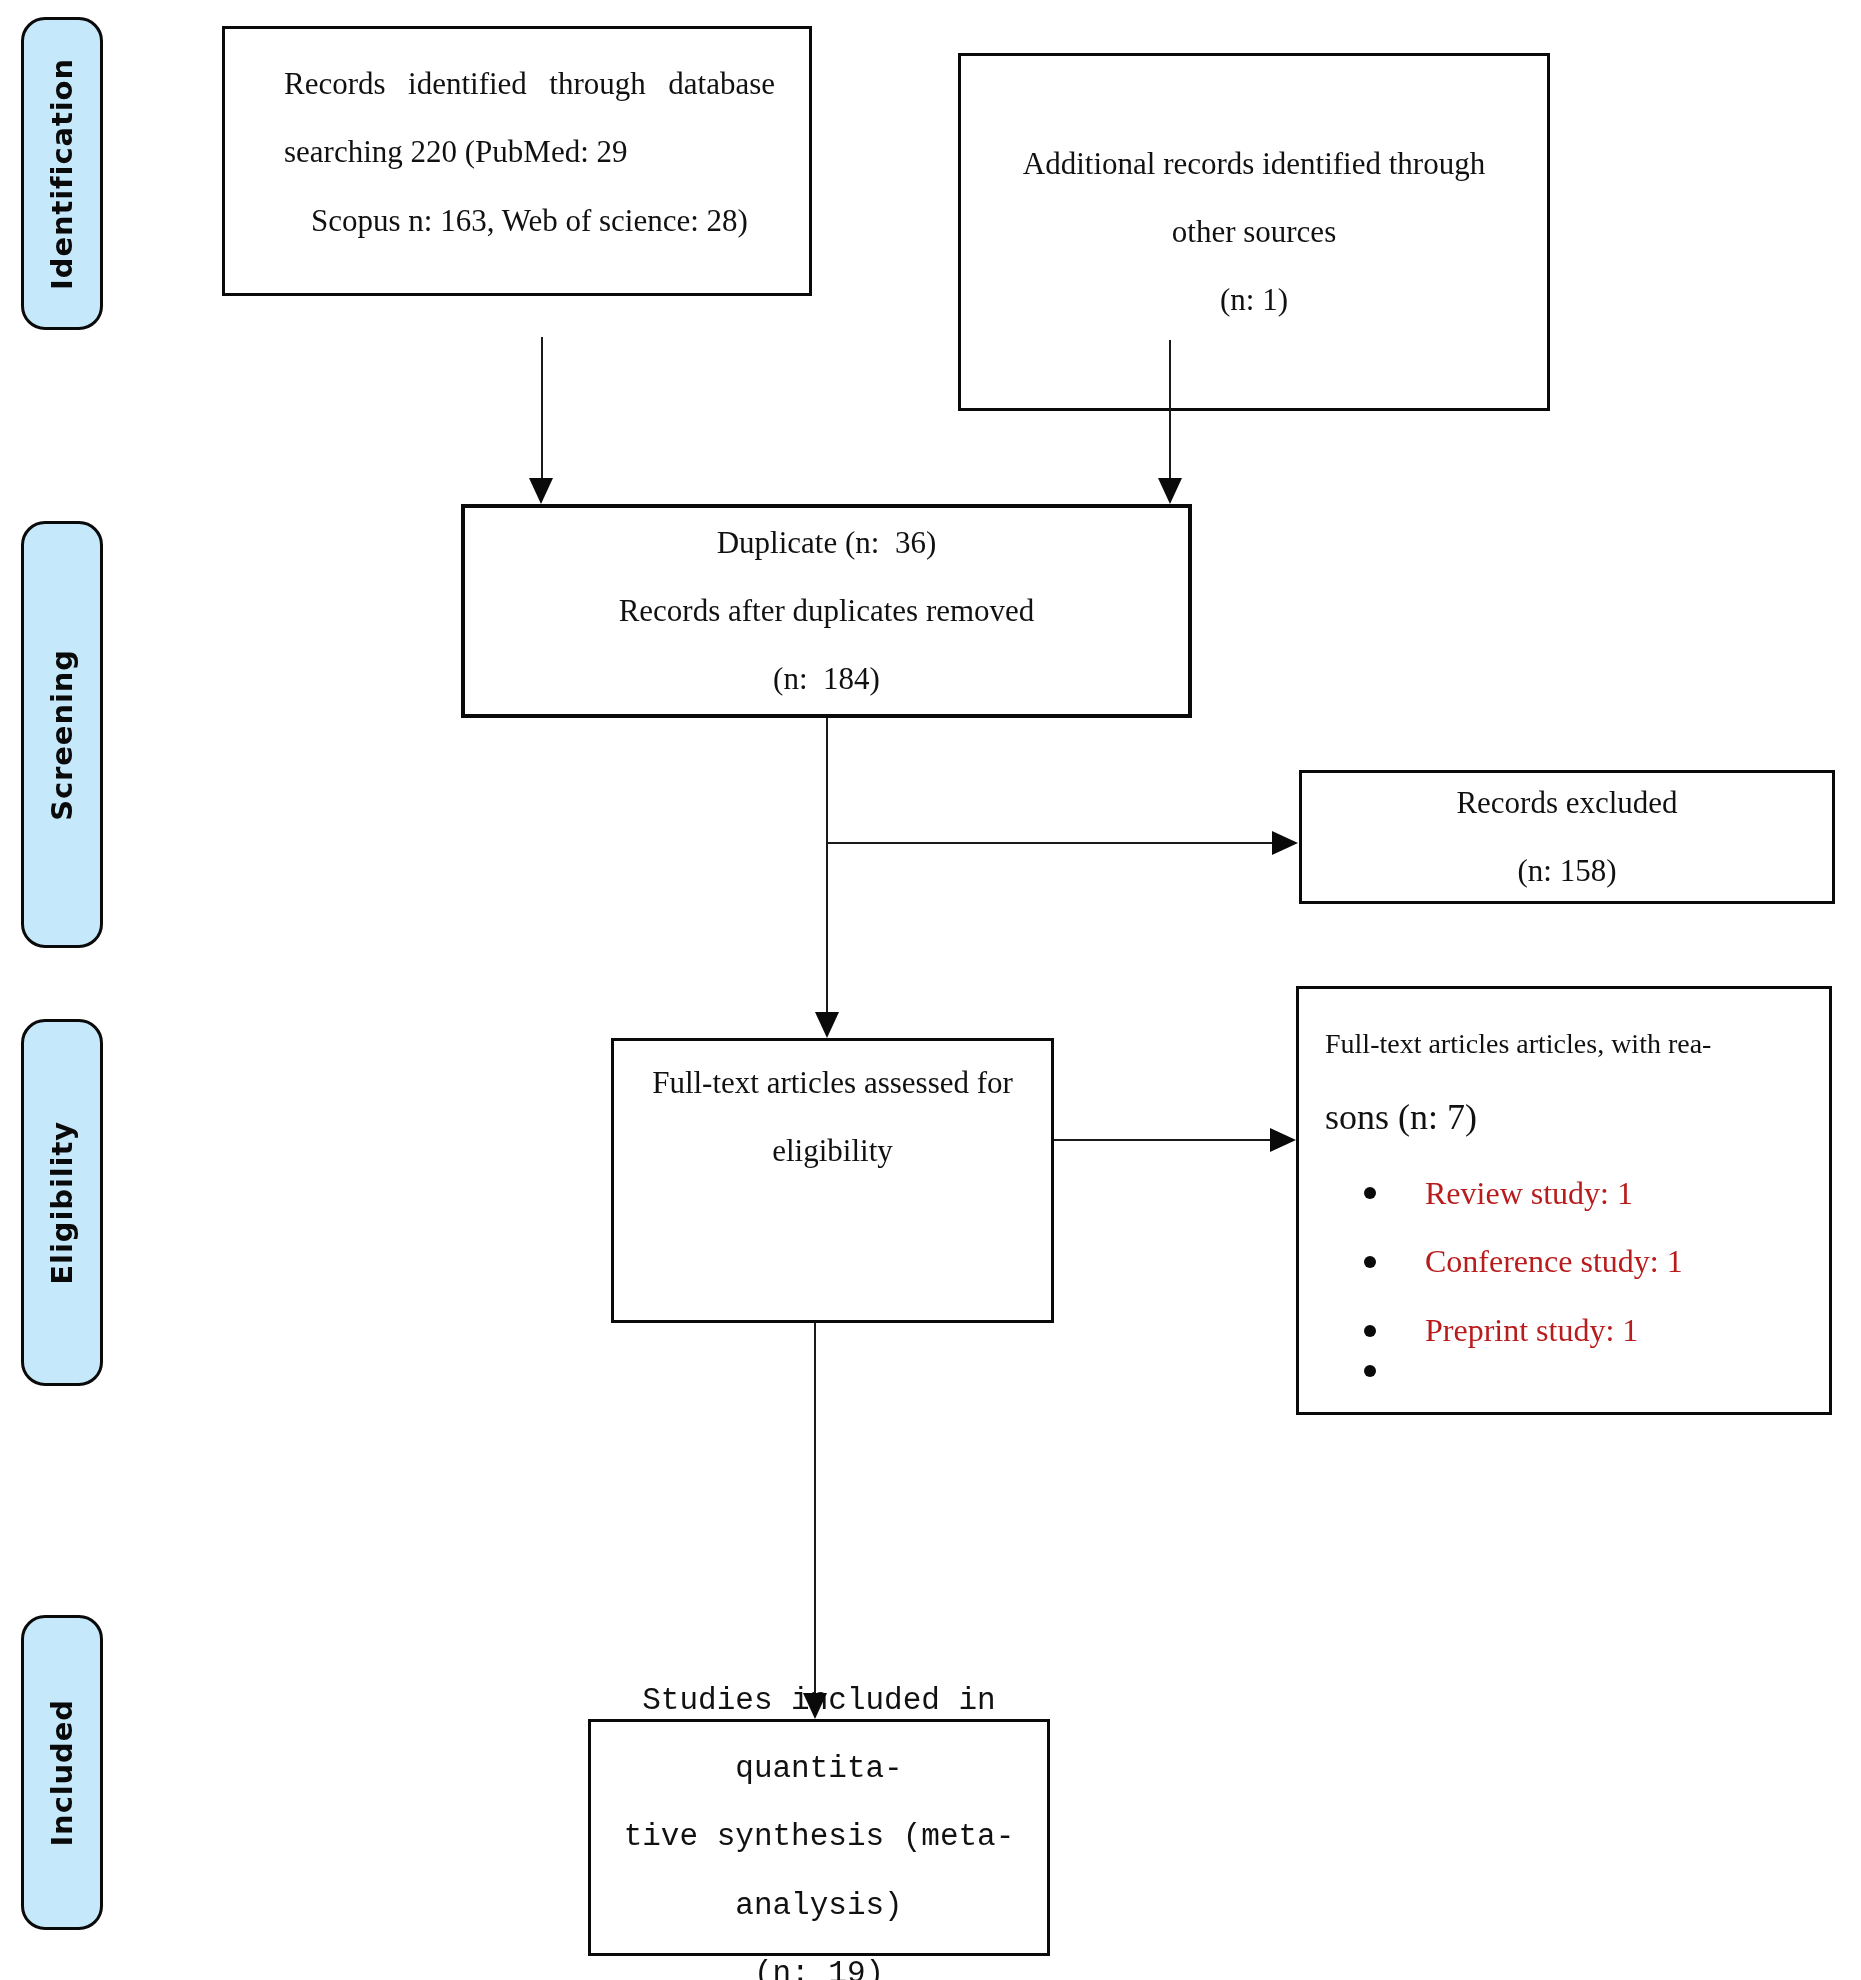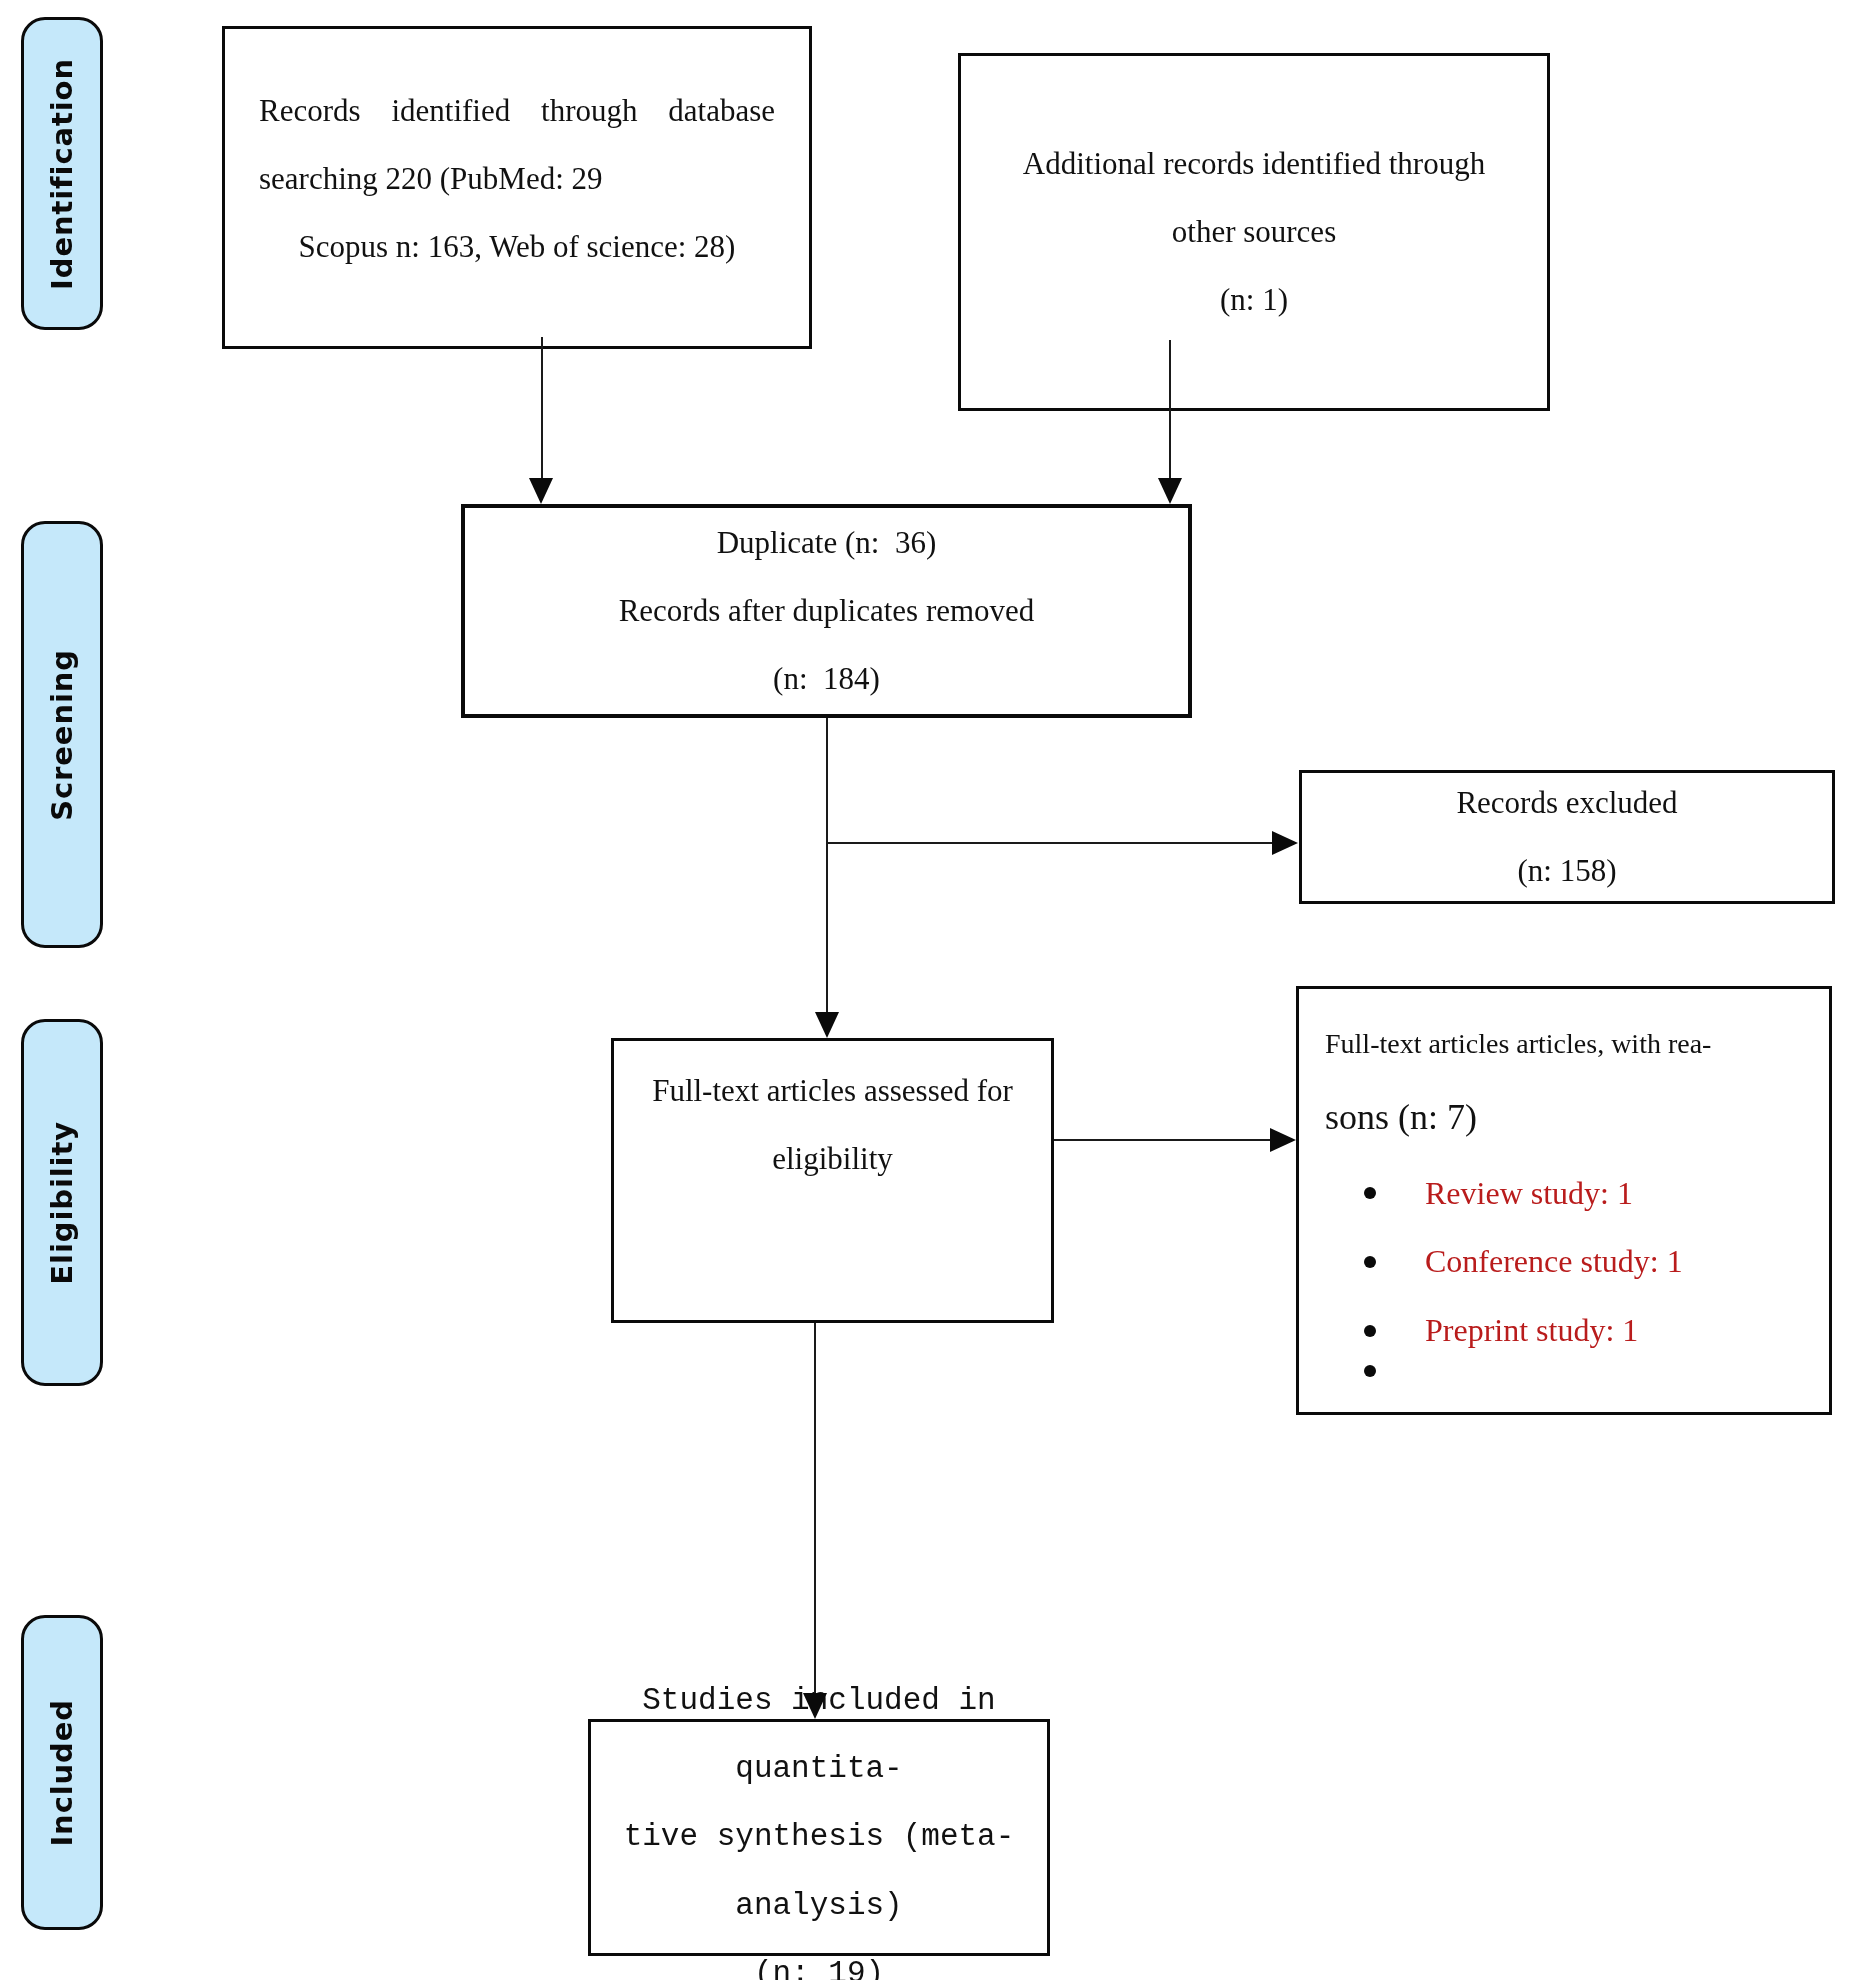--- a/index.html
+++ b/index.html
@@ -126,21 +126,21 @@
   <div class="stage" style="left:20.6px; top:521px; width:82px; height:427px;">
     <span class="vtext">Screening</span>
   </div>
   <div class="stage" style="left:20.6px; top:1019px; width:82px; height:367px;">
     <span class="vtext">Eligibility</span>
   </div>
   <div class="stage" style="left:20.6px; top:1615px; width:82px; height:315px;">
     <span class="vtext">Included</span>
   </div>
 
-  <div class="fbox" style="left:222px; top:26px; width:590px; height:323px;">
+  <div class="fbox" style="left:222px; top:26px; width:590px; height:270px;padding-left:25px;">
     <div class="inner" style="padding:0 34px 17px 34px;">
       <div class="line justify-line">Records identified through database</div>
       <div class="line left-line">searching 220 (PubMed: 29</div>
       <div class="line center">Scopus n: 163, Web of science: 28)</div>
     </div>
   </div>
 
   <div class="fbox" style="left:958px; top:53px; width:592px; height:358px;">
     <div class="inner" style="padding:0 19px;">
       <div class="line center">Additional records identified through</div>
@@ -158,21 +158,21 @@
   </div>
 
   <div class="fbox" style="left:1299px; top:770px; width:536px; height:134px;">
     <div class="inner" style="padding:0 19px;">
       <div class="line center">Records excluded</div>
       <div class="line center">(n: 158)</div>
     </div>
   </div>
 
   <div class="fbox" style="left:611px; top:1038px; width:443px; height:285px;">
-    <div class="inner" style="justify-content:flex-start; padding:16px 15px 0 15px;">
+    <div class="inner" style="justify-content:flex-start; padding:8px 15px 0 15px;">
       <div class="line center">Full-text articles assessed for</div>
       <div class="line center">eligibility</div>
     </div>
   </div>
 
   <div class="fbox" style="left:1296px; top:986px; width:536px; height:429px;">
     <div class="inner" style="justify-content:flex-start; padding:22.5px 24px 0 26px;">
       <div class="line left-line" style="font-size:28px; line-height:2.3;">Full-text articles articles, with rea-</div>
       <div class="line left-line" style="font-size:36px; line-height:2.3;">sons (n: 7)</div>
       <div class="bul-row">

